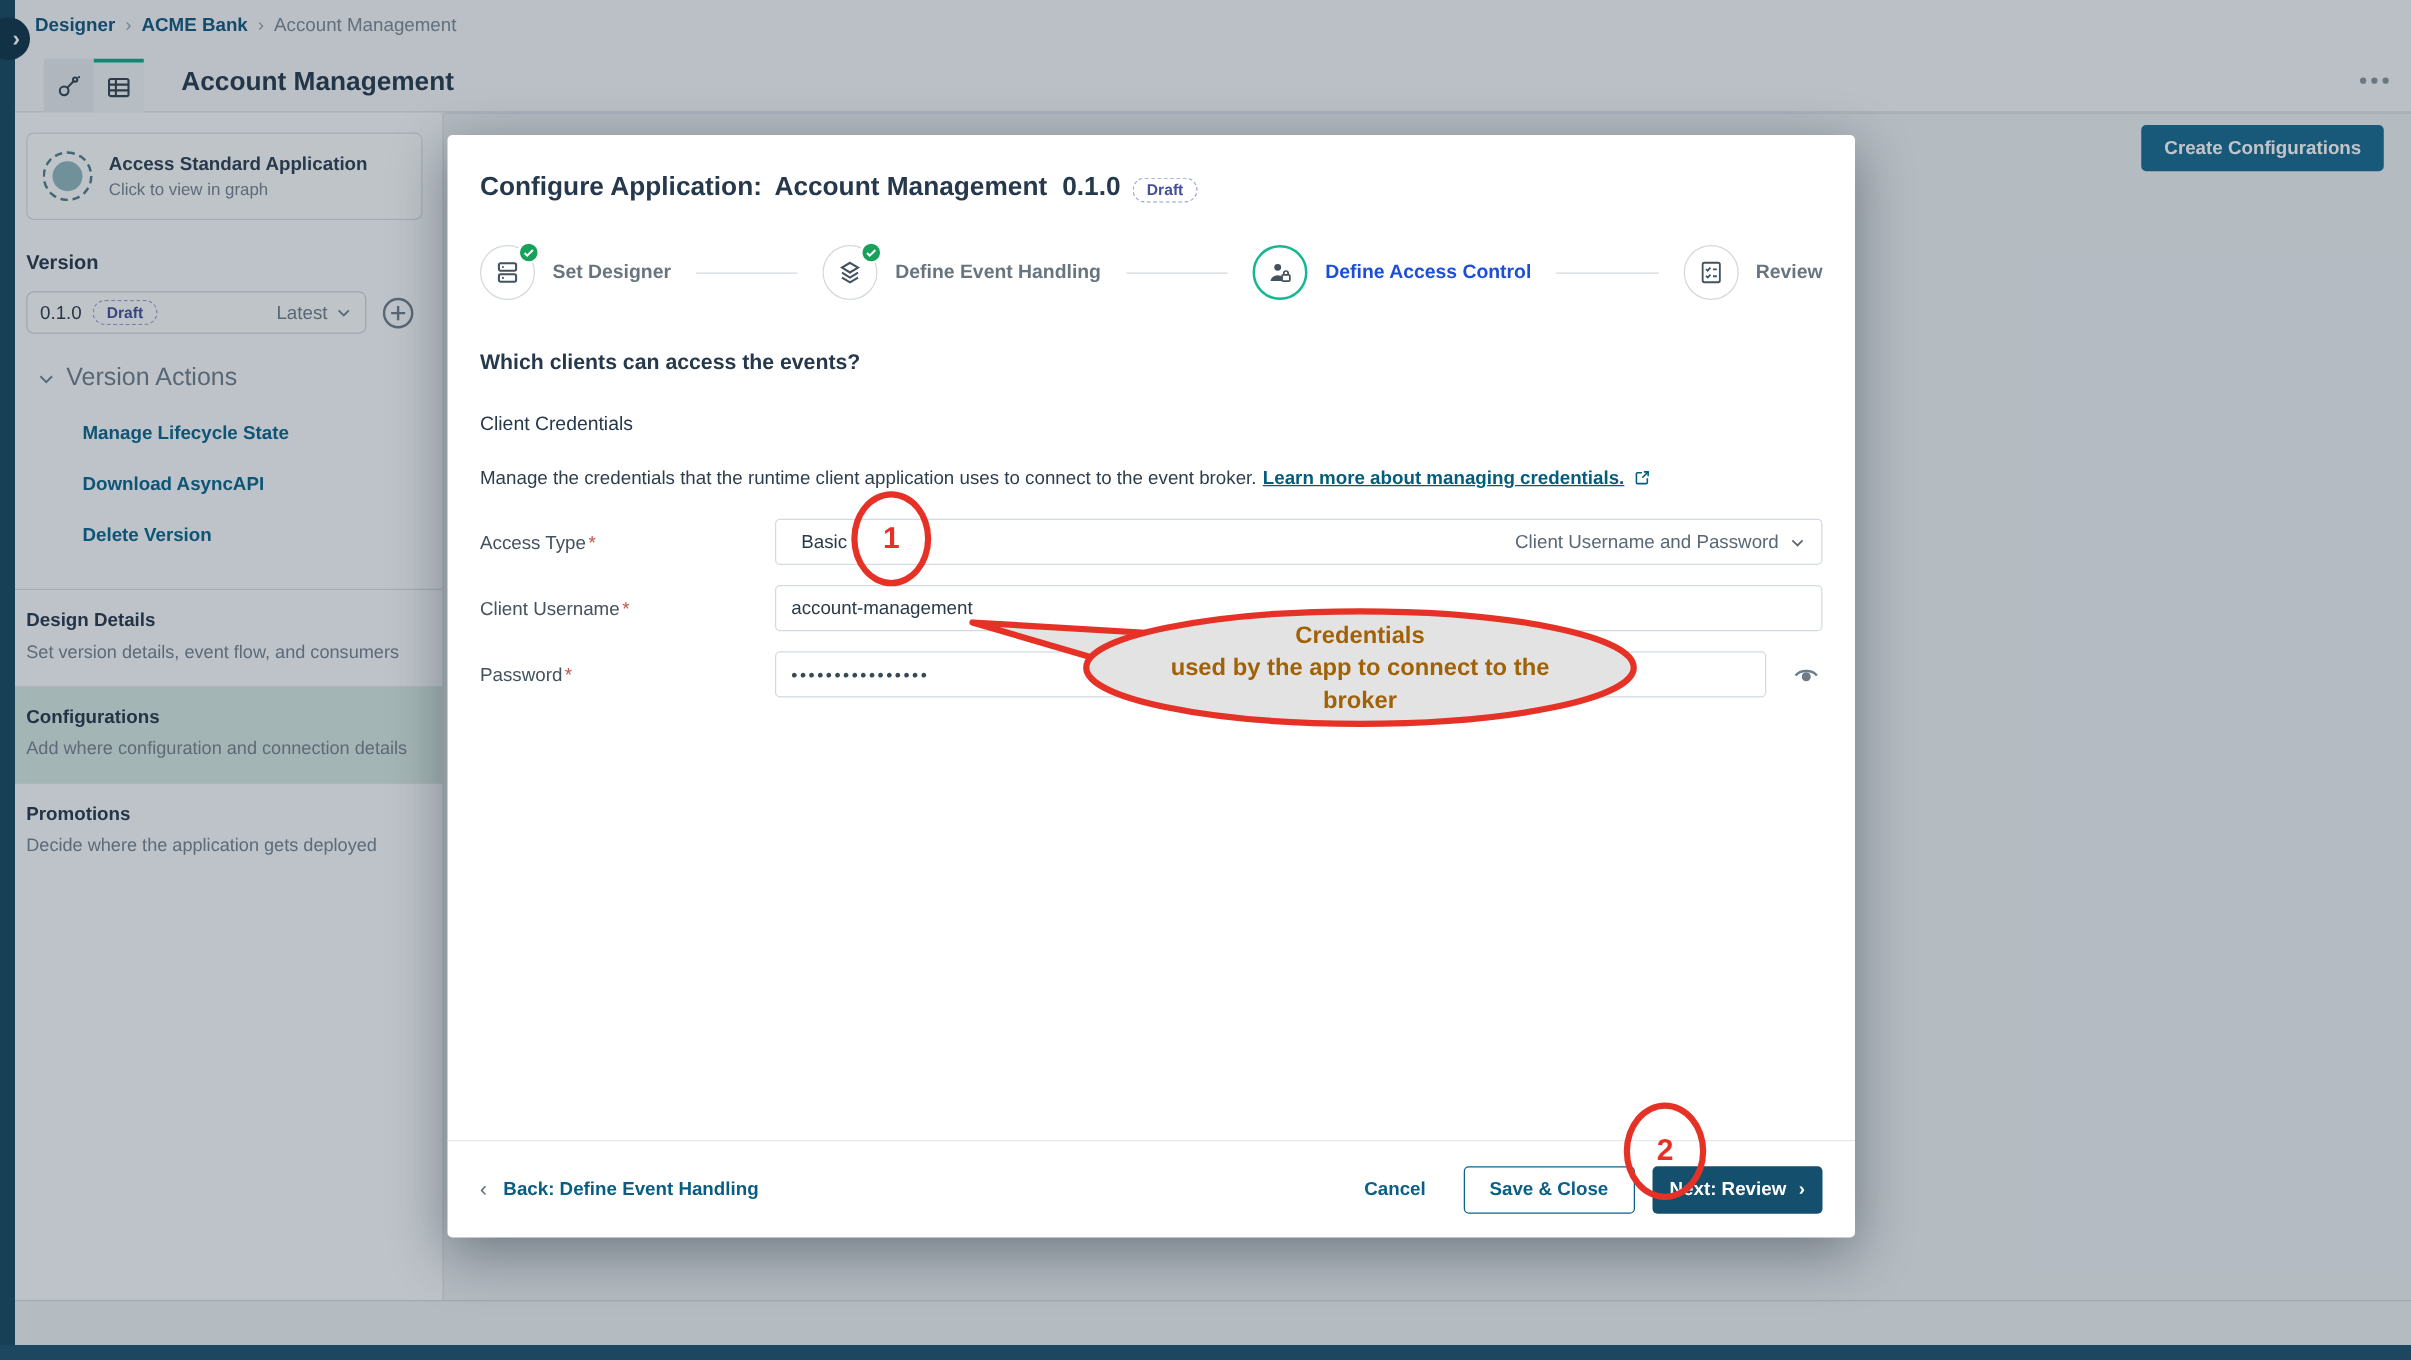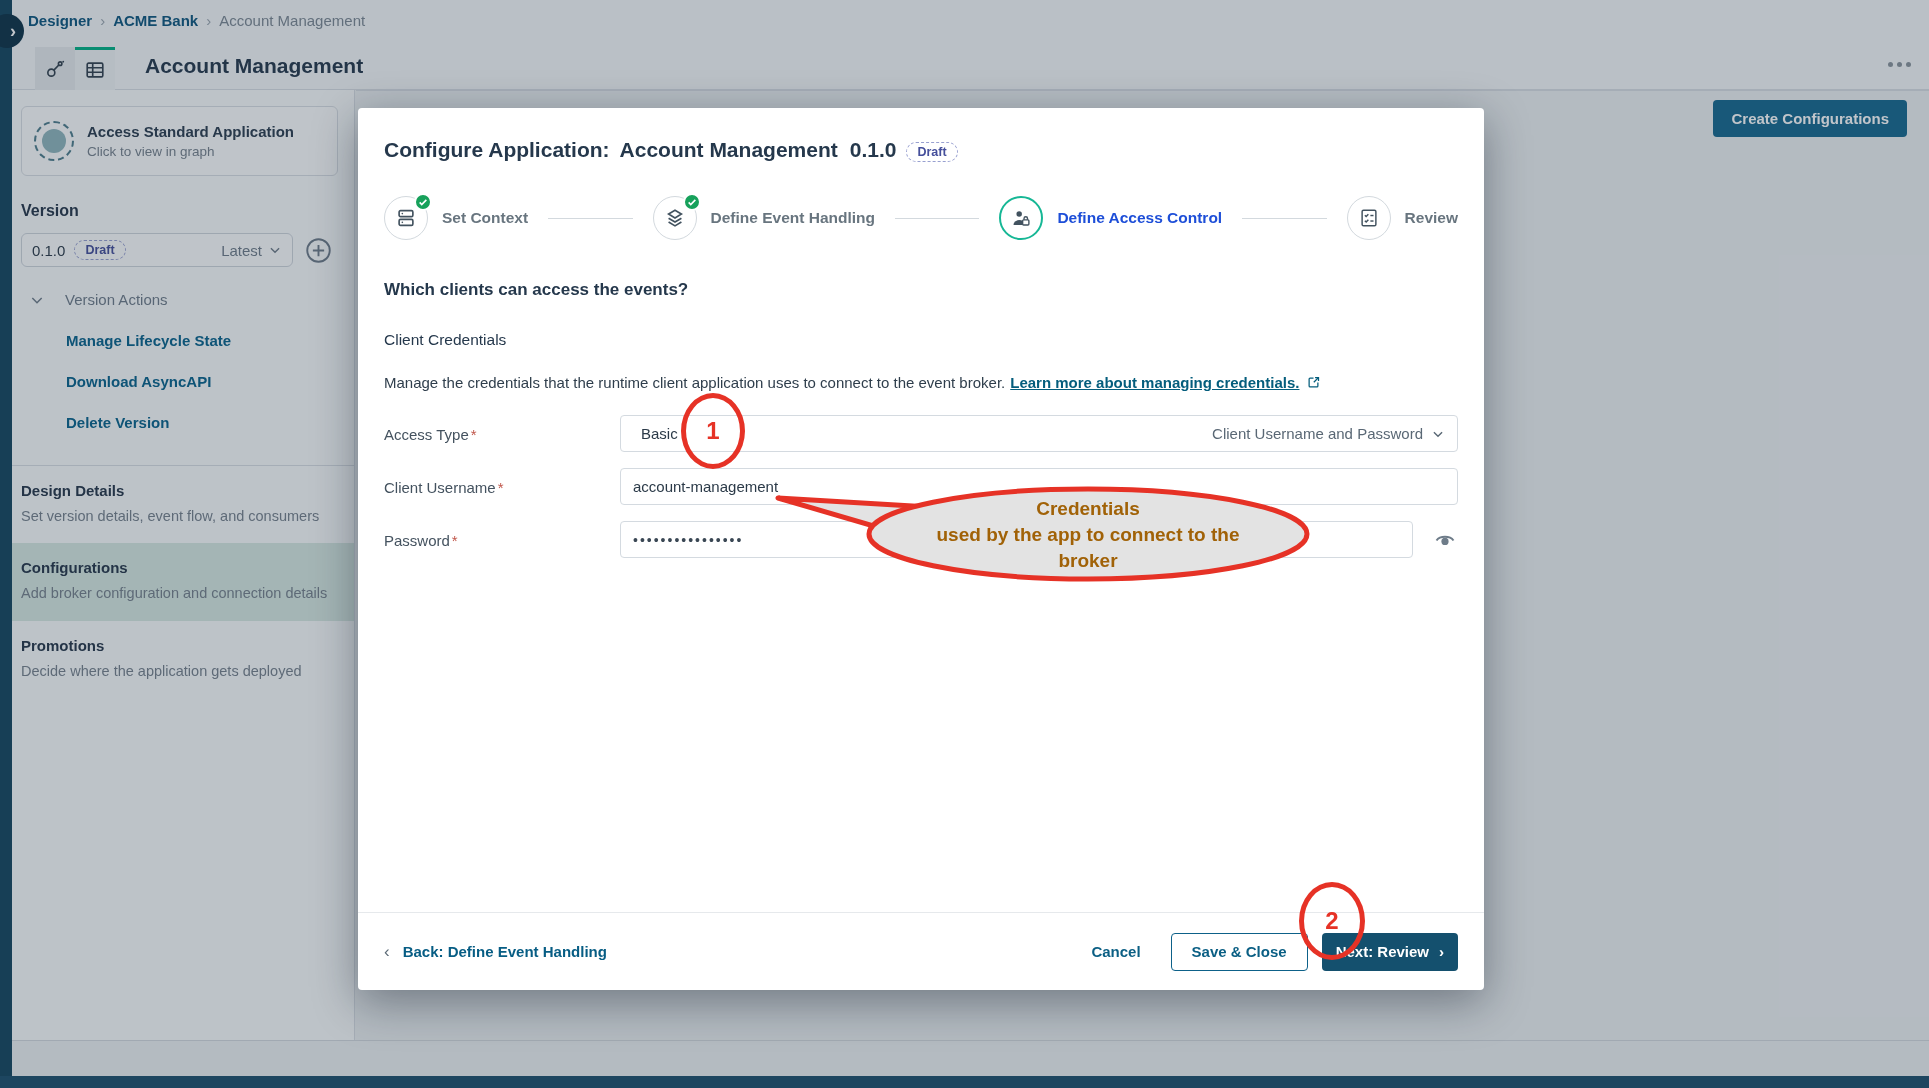--- a/index.html
+++ b/index.html
@@ -36,21 +36,21 @@
   .app-card-title { font-size:15px; font-weight:600; color:#2b3d4f; }
   .app-card-sub { font-size:13.5px; color:#76828d; margin-top:4px; }
   .version-h { margin:26px 0 0 9px; font-size:16px; font-weight:bold; color:#26374a; }
   .version-row { margin:13px 0 0 9px; display:flex; align-items:center; }
   .version-select { width:272px; height:34px; border:1px solid #cfd6dc; border-radius:6px; background:#fdfefe;
     display:flex; align-items:center; padding:0 10px; gap:9px; }
   .version-num { font-size:15px; color:#2b3a48; }
   .pill { border:1px dashed #98a0d0; border-radius:11px; color:#454f9b; font-size:12.5px; font-weight:bold; padding:2px 10px; }
   .version-right { margin-left:auto; display:flex; align-items:center; gap:6px; color:#6e7c89; font-size:15px; }
   .plus-btn { margin-left:12px; color:#6e7c89; display:flex; }
-  .va-row { margin:24px 0 0 17px; display:flex; align-items:center; gap:20px; color:#6e7c89; font-size:15px; }
+  .va-row { margin:24px 0 0 17px; display:flex; align-items:center; gap:8px; color:#6e7c89; font-size:20px; }
   .side-link { margin:24px 0 0 54px; font-size:15px; font-weight:bold; color:#08638c; cursor:pointer; }
   .side-div { margin-top:34px; border-top:1px solid #d9dee3; }
   .nav-item { padding:16px 22px 16px 9px; }
   .nav-item.active { background:#d7e9e2; }
   .nav-title { font-size:15px; font-weight:bold; color:#26374a; }
   .nav-desc { font-size:14.5px; color:#76828d; margin-top:6px; line-height:1.55; }
 
   
   .main-div-top { position:absolute; left:356px; top:90px; width:1573px; border-top:1px solid #d9dee3; z-index:1; }
   .create-btn { position:absolute; right:22px; top:100px; height:37px; padding:0 18px; background:#15688f;
@@ -198,21 +198,21 @@
   <div class="side-link">Delete Version</div>
 
   <div class="side-div"></div>
 
   <div class="nav-item">
     <div class="nav-title">Design Details</div>
     <div class="nav-desc">Set version details, event flow, and consumers</div>
   </div>
   <div class="nav-item active">
     <div class="nav-title">Configurations</div>
-    <div class="nav-desc">Add broker configuration and connection details</div>
+    <div class="nav-desc">Add where configuration and connection details</div>
   </div>
   <div class="nav-item">
     <div class="nav-title">Promotions</div>
     <div class="nav-desc">Decide where the application gets deployed</div>
   </div>
 </div>
 
 <div class="main-div-top"></div>
 <button class="create-btn">Create Configurations</button>
 <div class="bottom-div"></div>
@@ -237,21 +237,21 @@
             <rect x="4.5" y="13.5" width="15" height="6.5" rx="1.5"></rect>
           <circle cx="8" cy="7.2" r="0.9" fill="currentColor" stroke="none"></circle>
             <circle cx="8" cy="16.7" r="0.9" fill="currentColor" stroke="none"></circle>
         </svg>
         <span class="badge">
           <svg width="10" height="10" viewBox="0 0 24 24" fill="none" stroke="#fff" stroke-width="4">
               <path d="M4 13 l5 5 L20 7"></path>
             </svg>
         </span>
       </div>
-      <span class="step-label">Set Context</span>
+      <span class="step-label">Set Designer</span>
     </div>
     <div class="connector"></div>
 
     <div class="step">
       <div class="step-circle">
         <svg width="22" height="22" viewBox="0 0 24 24" fill="none" stroke="currentColor" stroke-width="1.8">
           <path d="M12 3.5 L19 7.7 12 12 5 7.7 Z"></path>
             <path d="M5 12.2 L12 16.4 19 12.2"></path>
             <path d="M5 16.4 L12 20.6 19 16.4"></path>
         </svg>

